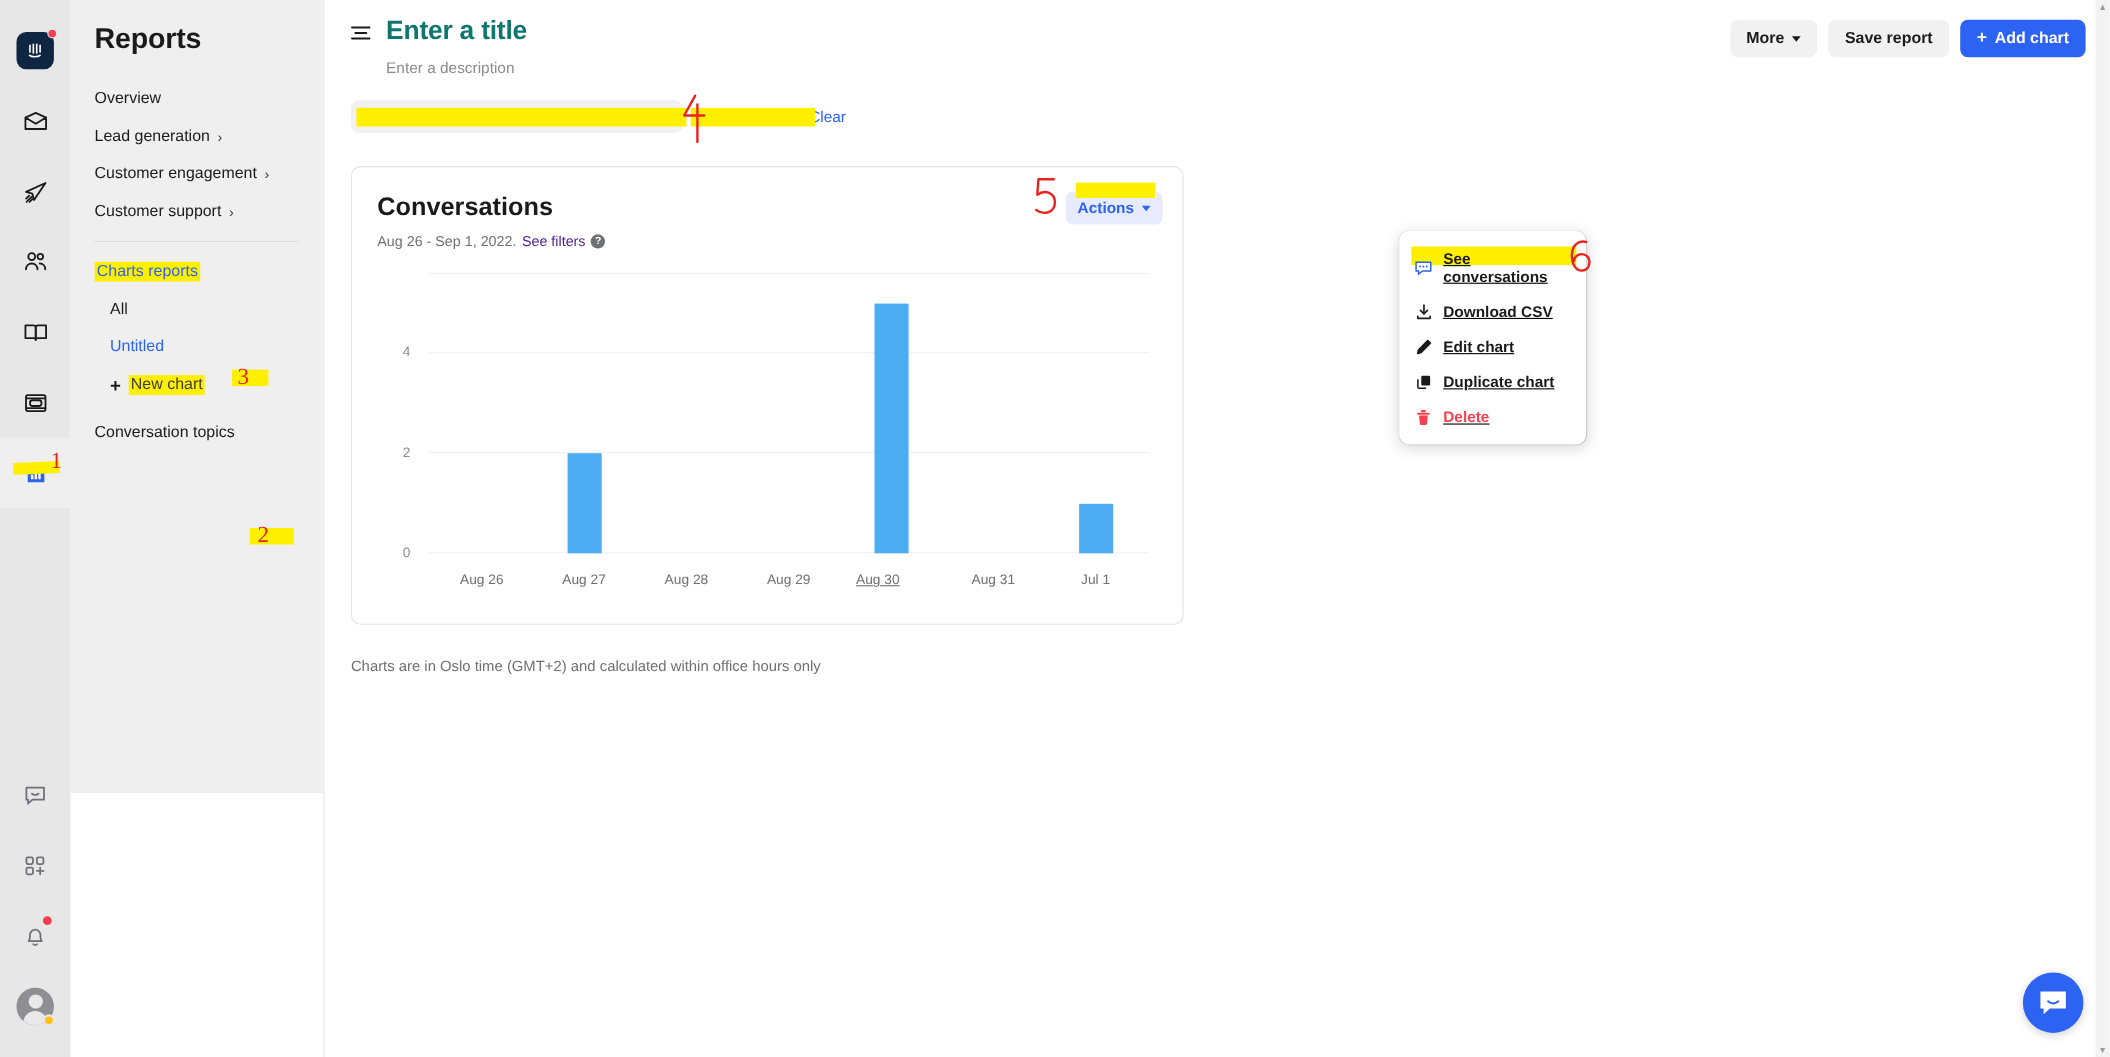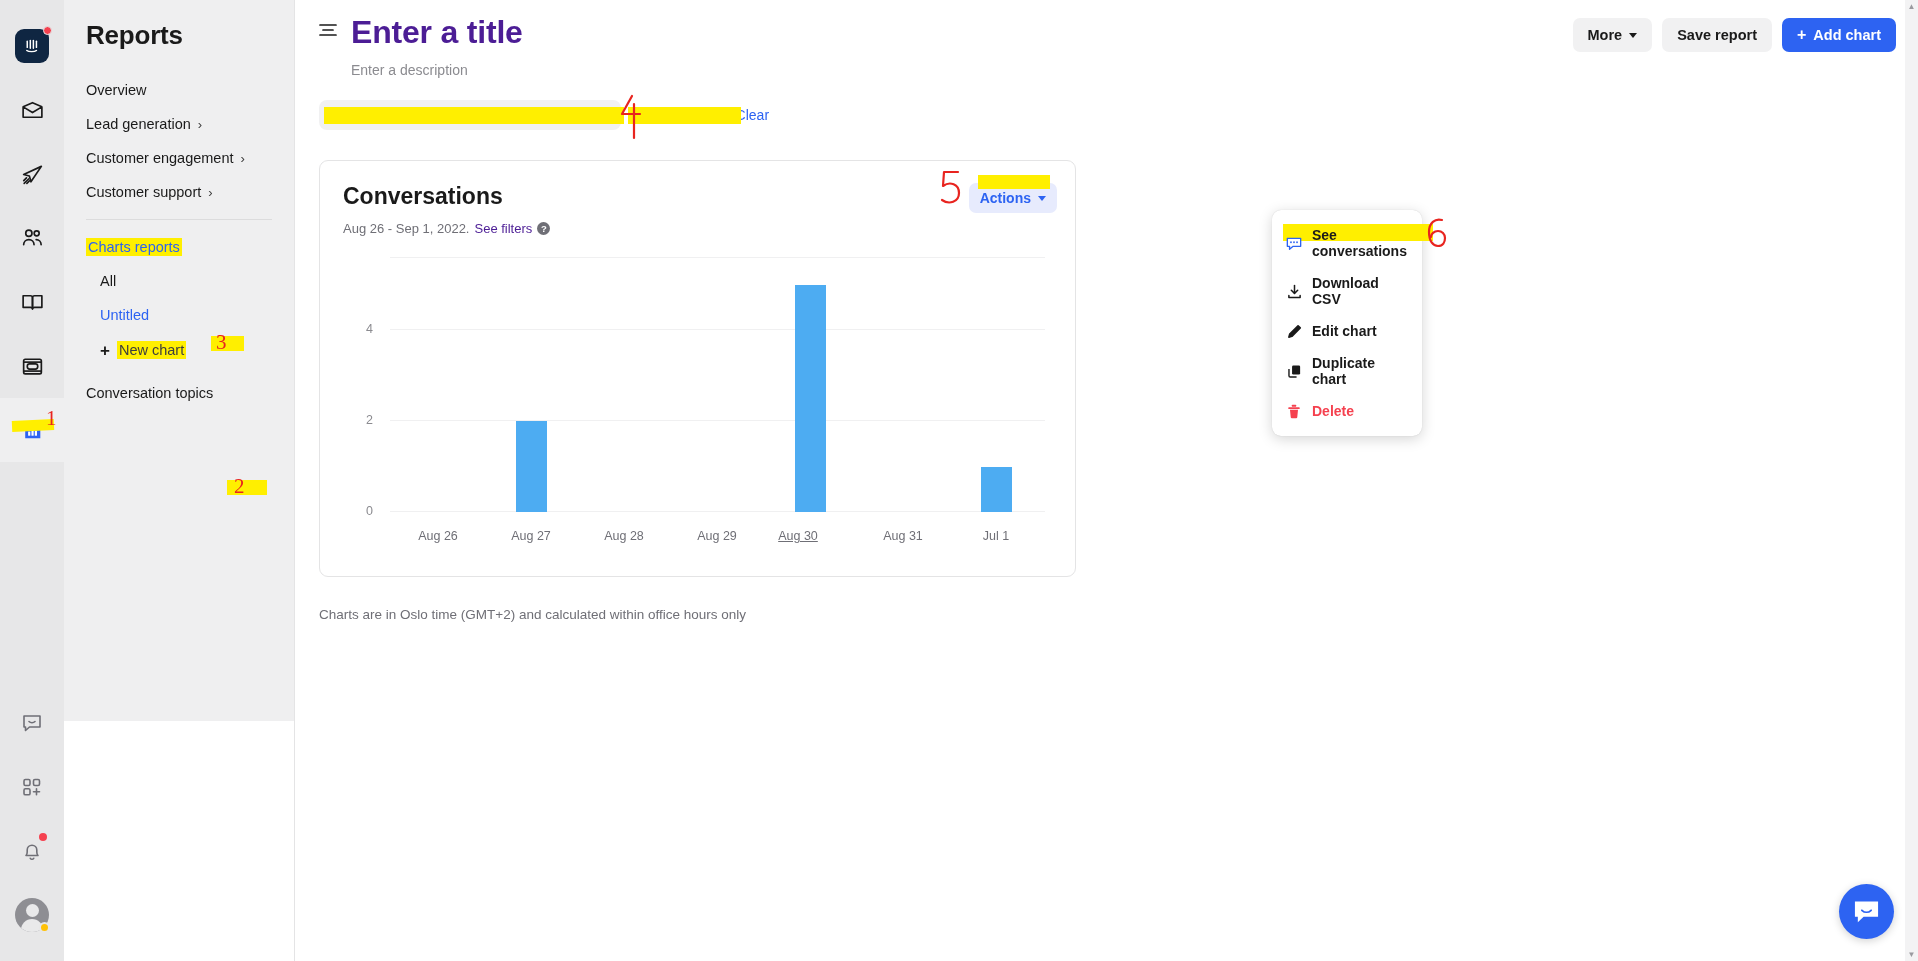--- a/index.html
+++ b/index.html
@@ -137,21 +137,21 @@
     border-left: 1px solid #e4e4e5;
   }
   .topbar {
     display: flex; align-items: flex-start;
     padding: 14px 22px 0 24px;
     position: relative;
   }
   .hamburger { margin: 9px 14px 0 0; cursor: pointer; }
   .title-block { flex: 1 1 auto; }
   .page-title {
-    font-size: 32px; font-weight: 700; color: #4c1d95;
+    font-size: 24px; font-weight: 700; color: #0f766e;
     margin: 0; letter-spacing: -0.2px; cursor: text;
   }
   .page-desc {
     font-size: 14px; color: #8b8b90; margin-top: 11px; cursor: text;
   }
   .top-actions { display: flex; align-items: center; gap: 10px; padding-top: 4px; }
   .btn {
     font-size: 14.5px; font-weight: 700;
     border: none; border-radius: 7px;
     padding: 9px 15px; cursor: pointer;
@@ -225,26 +225,27 @@
     padding: 7px 11px;
     font-size: 14px; font-weight: 700; color: #2d63f2;
     display: inline-flex; align-items: center; gap: 7px;
     cursor: pointer; position: relative;
   }
 
   
   .dropdown {
     position: absolute;
     left: 977px; top: 210px;
-    width: 150px;
+    width: 170px;
     background: #ffffff;
     border-radius: 9px;
     box-shadow: 0 3px 14px rgba(0,0,0,0.17), 0 0 1px rgba(0,0,0,0.18);
     padding: 9px 0;
     z-index: 30;
+    text-decoration: underline;
   }
   .dd-item {
     display: flex; align-items: center; gap: 10px;
     padding: 8px 14px;
     font-size: 14px; font-weight: 700; color: #1a1a1a;
     cursor: pointer;
     position: relative;
   }
   .dd-item.danger { color: #f5414f; }
   .dd-ico { width: 16px; display:flex; align-items:center; justify-content:center; flex:0 0 16px; }

